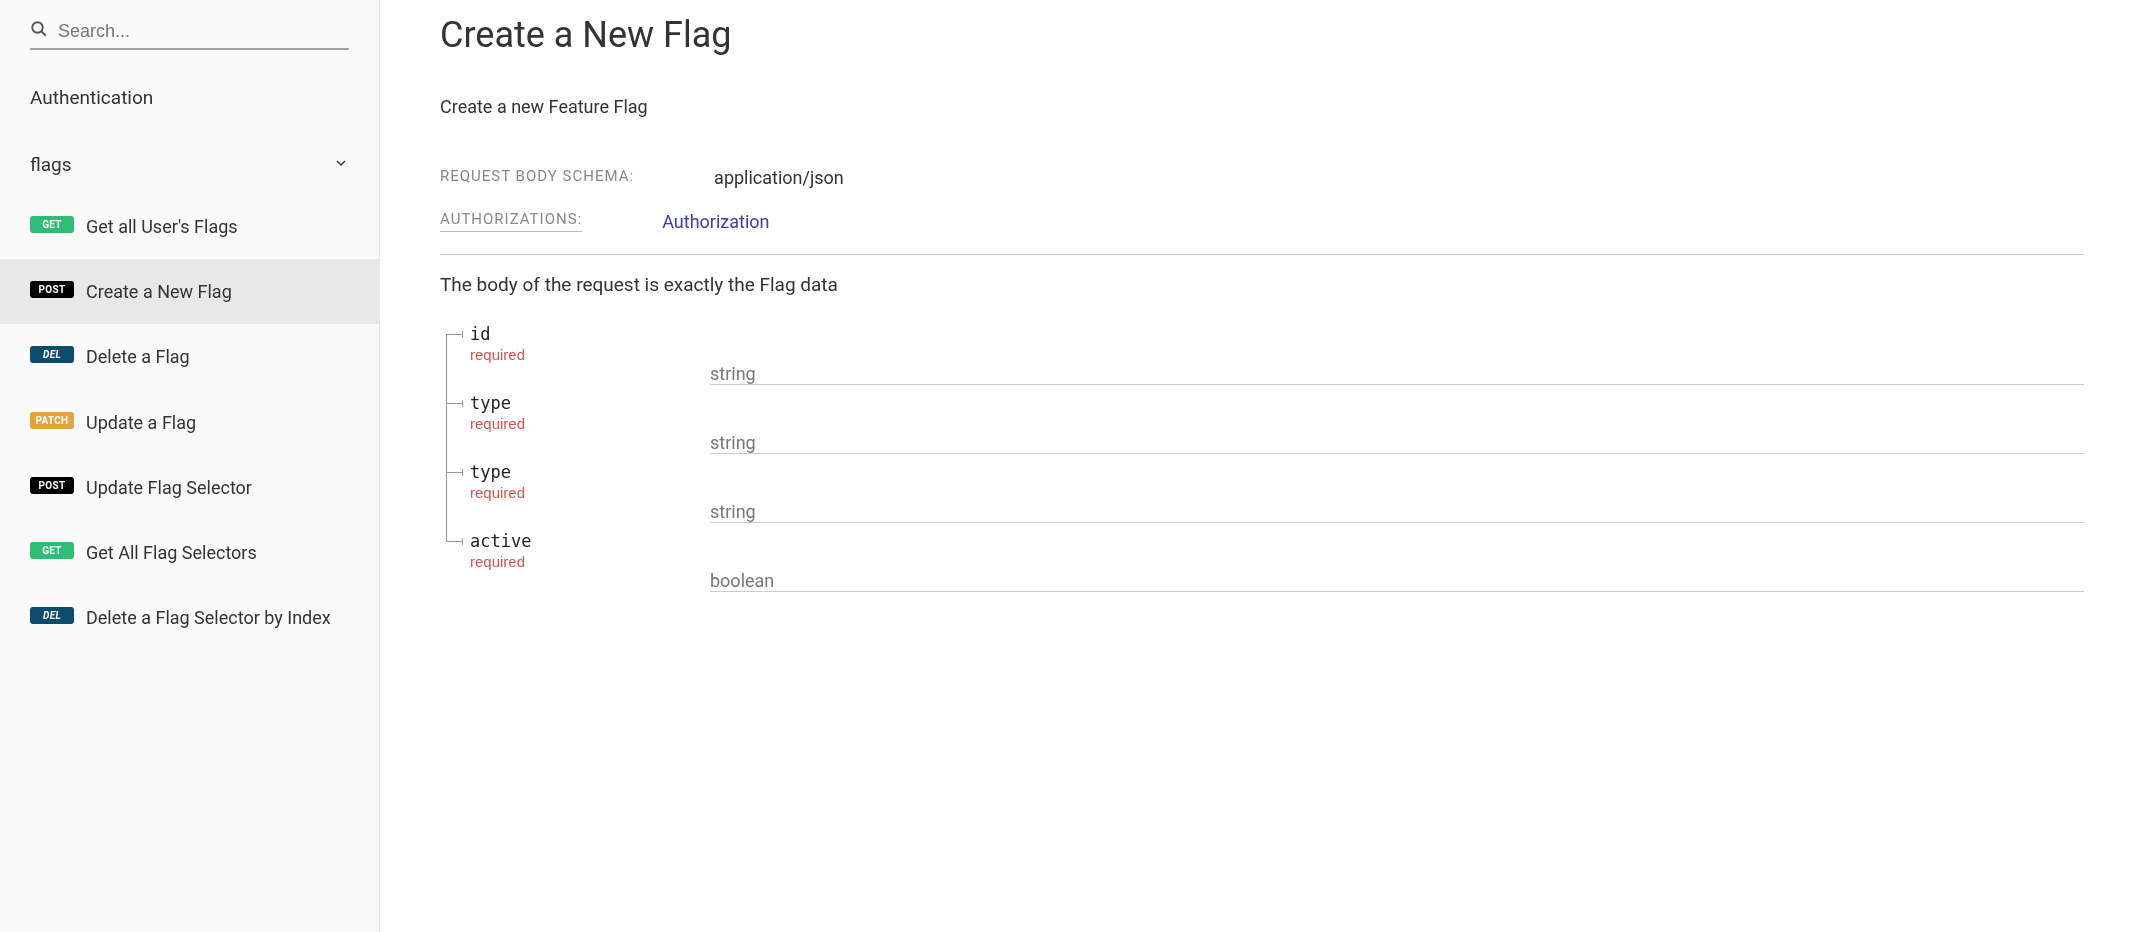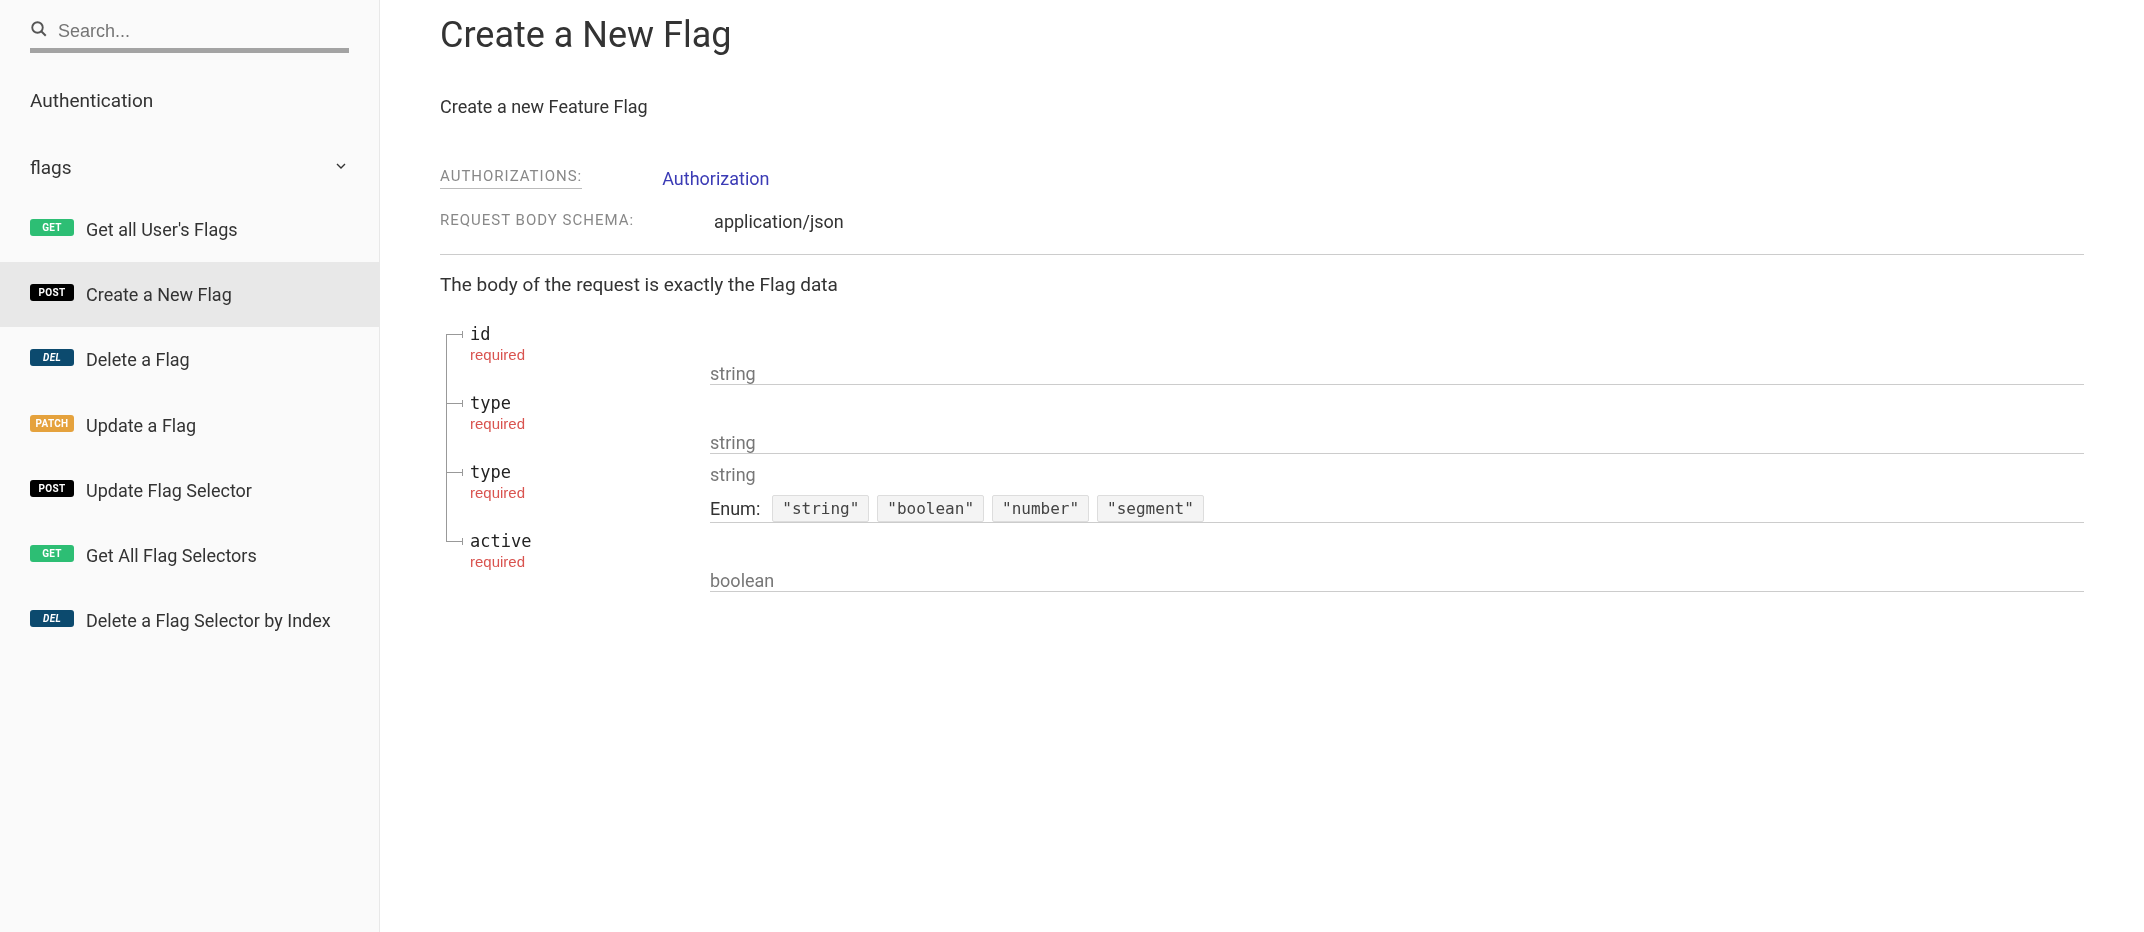--- a/index.html
+++ b/index.html
@@ -17,21 +17,21 @@
     border-right: 1px solid #e8e8e8;
     overflow-y: auto;
     padding-top: 8px;
   }
   .search-wrap {
     padding: 12px 30px 10px;
   }
   .search-inner {
     display: flex;
     align-items: center;
-    border-bottom: 5px solid #a3a3a3;
+    border-bottom: 2px solid #a3a3a3;
     padding-bottom: 6px;
     gap: 10px;
   }
   .search-icon {
     color: #555;
     flex-shrink: 0;
   }
   .search-input {
     border: none;
     background: transparent;
@@ -260,27 +260,27 @@
     <span class="method-badge m-del">DEL</span>
     <span class="nav-label">Delete a Flag Selector by Index</span>
   </div>
 </aside>
 
 <main class="main">
   <h1 class="page-title">Create a New Flag</h1>
   <p class="page-desc">Create a new Feature Flag</p>
 
   <div class="meta-row">
+    <span class="meta-label">REQUEST BODY SCHEMA:</span>
+    <span class="meta-value">application/json</span>
+  </div>
+
+  <div class="meta-row">
     <span class="meta-label underlined">AUTHORIZATIONS:</span>
     <span class="meta-value auth-link">Authorization</span>
-  </div>
-
-  <div class="meta-row">
-    <span class="meta-label">REQUEST BODY SCHEMA:</span>
-    <span class="meta-value">application/json</span>
   </div>
   <div class="divider"></div>
 
   <p class="body-desc">The body of the request is exactly the Flag data</p>
 
   <div class="schema-table">
 
     <div class="schema-row">
       <div class="tree-col">
         <div class="tree-v" style="top:10px;bottom:0"></div>
@@ -313,27 +313,20 @@
       <div class="tree-col">
         <div class="tree-v" style="top:0;bottom:0"></div>
         <div class="tree-h"></div>
       </div>
       <div class="prop-col">
         <div class="prop-name">type</div>
         <div class="prop-required">required</div>
       </div>
       <div class="type-col">
         <div class="type-name">string</div>
-        <div class="enum-row">
-          <span class="enum-label">Enum:</span>
-          <span class="enum-pill">"string"</span>
-          <span class="enum-pill">"boolean"</span>
-          <span class="enum-pill">"number"</span>
-          <span class="enum-pill">"segment"</span>
-        </div>
       </div>
     </div>
 
     <div class="schema-row">
       <div class="tree-col">
         <div class="tree-v" style="top:0;height:10px"></div>
         <div class="tree-h"></div>
       </div>
       <div class="prop-col">
         <div class="prop-name">active</div>

